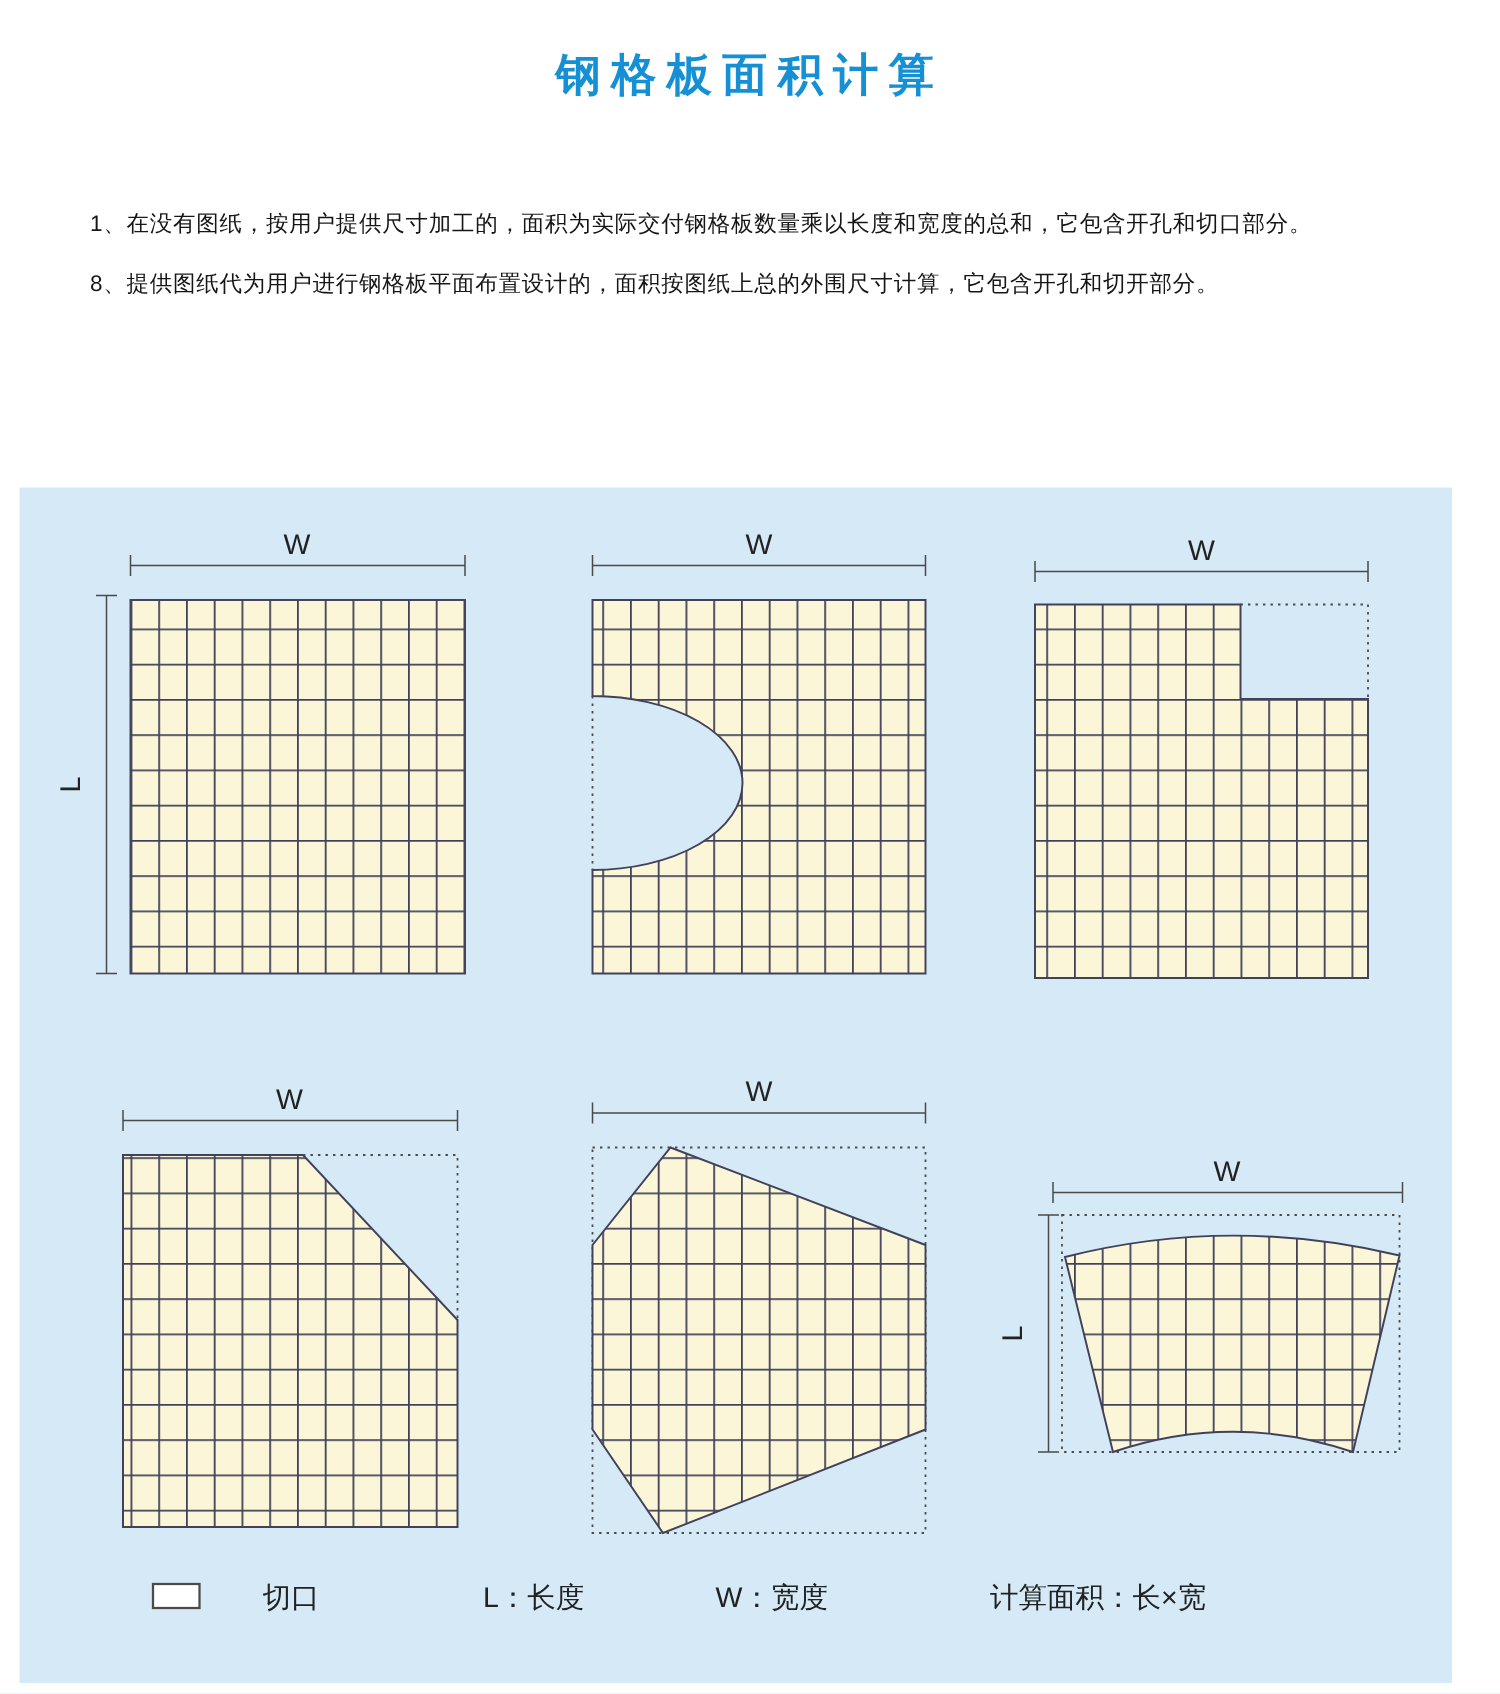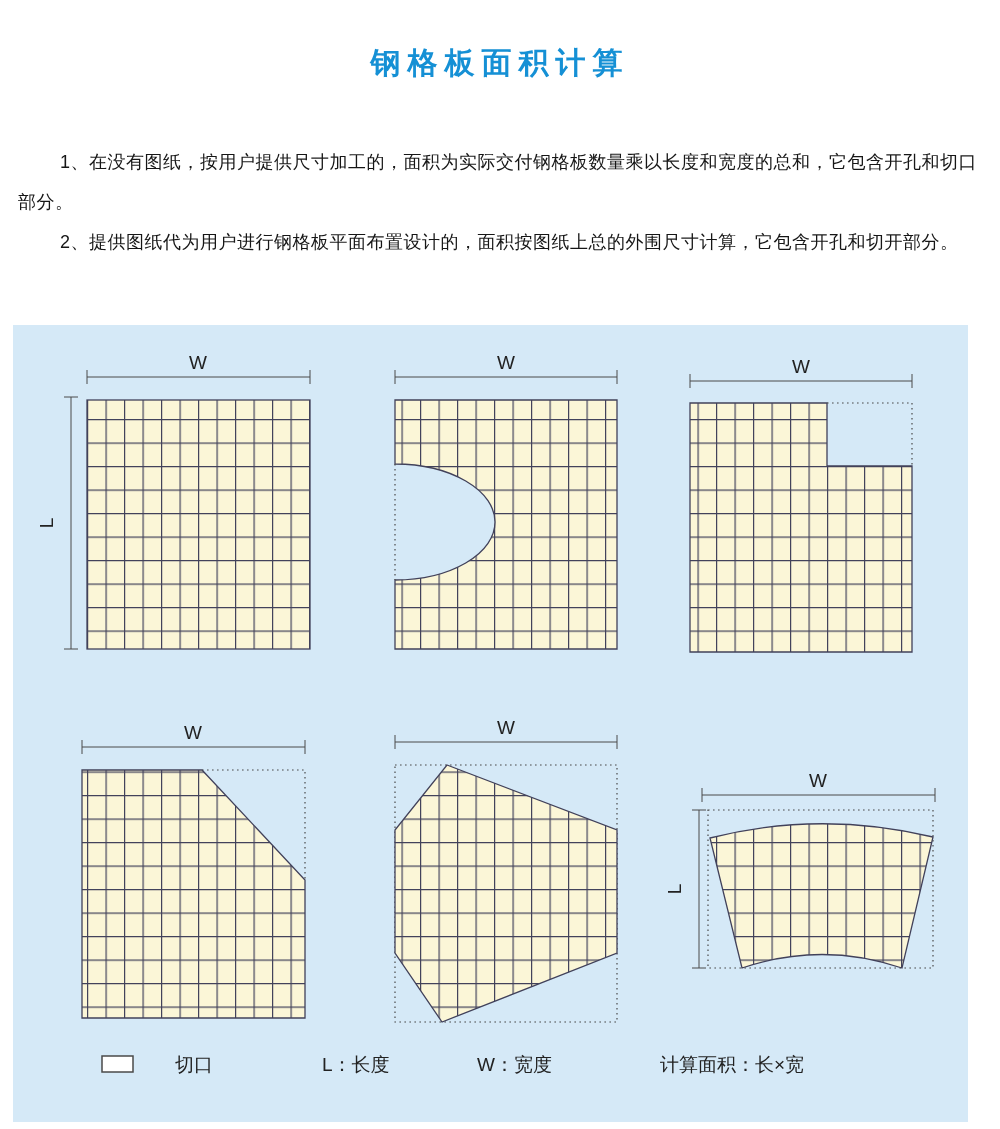--- a/index.html
+++ b/index.html
@@ -1,49 +1,49 @@
 <!DOCTYPE html>
 <html><head>
 <meta charset="utf-8">
 <style>
   html,body{margin:0;padding:0;}
   body{
     width:1000px;height:1129px;position:relative;background:#ffffff;overflow:hidden;
     font-family:"Liberation Sans","DejaVu Sans",sans-serif;color:#1a1a1a;
   }
   .page-title{
-    margin:46px 0 0 0;text-align:center;font-size:30px;font-weight:bold;
+    margin:34px 0 0 0;text-align:center;font-size:30px;font-weight:bold;
     color:#1590d5;letter-spacing:7px;line-height:1.15;
   }
   .intro{
     margin:61px 0 0 18px;width:960px;
   }
   .intro p{
-    margin:0;font-size:18px;line-height:40px;text-indent:42px;
+    margin:0;font-size:15px;line-height:40px;text-indent:42px;
     letter-spacing:0.5px;color:#161616;
   }
   .diagram-panel{
     position:absolute;left:13px;top:325px;width:955px;height:797px;
     background:#d5e9f7;
   }
   .diagram-panel svg{display:block;}
   .shape{fill:url(#grid);stroke:#41415a;stroke-width:1.3;}
   .dim{stroke:#4a4a4a;stroke-width:1;fill:none;}
   .dot{stroke:#4a4a4a;stroke-width:1.2;fill:none;stroke-dasharray:1.6 3.4;}
   .lbl{font-family:"Liberation Sans","DejaVu Sans",sans-serif;font-size:19px;fill:#222222;}
   .legend-swatch{fill:#ffffff;stroke:#4a4a4a;stroke-width:1.5;}
 </style>
 </head>
 <body>
 
 <h1 class="page-title">钢格板面积计算</h1>
 
 <div class="intro">
   <p>1、在没有图纸，按用户提供尺寸加工的，面积为实际交付钢格板数量乘以长度和宽度的总和，它包含开孔和切口部分。</p>
-  <p>2、提供图纸代为用户进行钢格板平面布置设计的，面积按图纸上总的外围尺寸计算，它包含开孔和切开部分。</p>
+  <p>8、提供图纸代为用户进行钢格板平面布置设计的，面积按图纸上总的外围尺寸计算，它包含开孔和切开部分。</p>
 </div>
 
 <div class="diagram-panel">
   <svg width="955" height="797" viewBox="0 0 955 797">
     <defs>
       <pattern id="grid" width="18.5" height="23.5" patternUnits="userSpaceOnUse">
         <rect width="18.5" height="23.5" fill="#fbf6d7"></rect>
         <path d="M0.6,0 V23.5 M0,0.6 H18.5" stroke="#41415a" stroke-width="1.2" fill="none"></path>
       </pattern>
     </defs>

